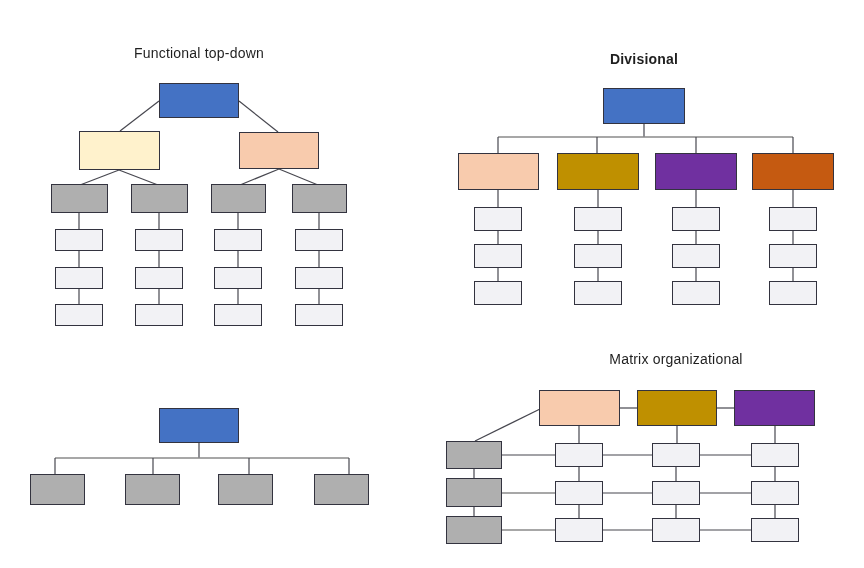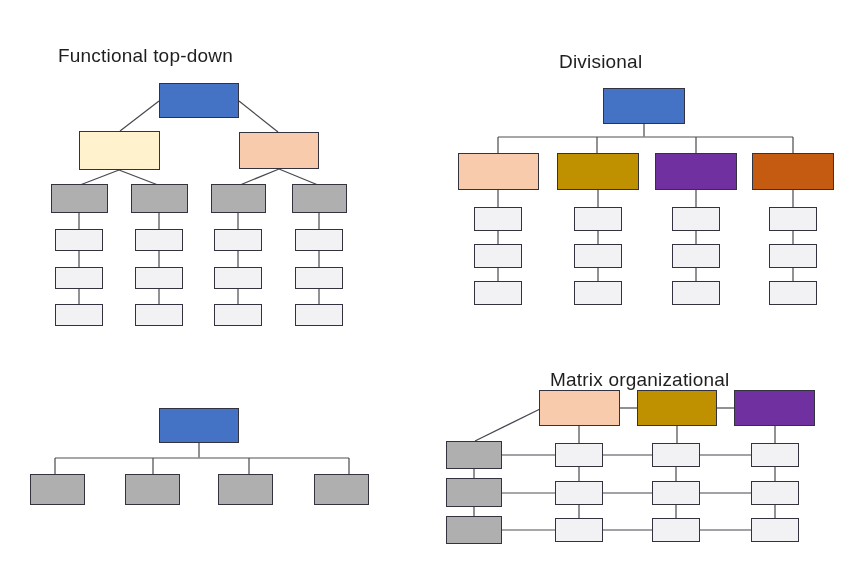--- a/index.html
+++ b/index.html
@@ -13,23 +13,24 @@
   #lines{position:absolute;left:0;top:0;width:864px;height:568px;}
   #lines line{stroke:var(--line,#47474F);stroke-width:1.2;}
   #lines line.gl{stroke:var(--line-gray,#8A8A8A);stroke-width:1.6;}
   .box{
     position:absolute;
     box-sizing:border-box;
     border:1.3px solid var(--box-border,#33333F);
   }
   .title{
     position:absolute;
-    font-size:19px;
+    font-size:14px;
     letter-spacing:.2px;
     color:var(--title-color,#1F1F1F);
+    text-align:center;
     white-space:nowrap;
   }
 </style>
 </head>
 <body>
 
 <div id="canvas" style="background: rgb(255, 255, 255);">
 
   <svg id="lines" viewBox="0 0 864 568" xmlns="http://www.w3.org/2000/svg">
     <g>
@@ -121,21 +122,21 @@
   <div class="box" style="left: 135px; top: 229px; width: 48px; height: 22px; background: rgb(242, 242, 245);"></div>
   <div class="box" style="left: 135px; top: 267px; width: 48px; height: 22px; background: rgb(242, 242, 245);"></div>
   <div class="box" style="left: 135px; top: 304px; width: 48px; height: 22px; background: rgb(242, 242, 245);"></div>
   <div class="box" style="left: 214px; top: 229px; width: 48px; height: 22px; background: rgb(242, 242, 245);"></div>
   <div class="box" style="left: 214px; top: 267px; width: 48px; height: 22px; background: rgb(242, 242, 245);"></div>
   <div class="box" style="left: 214px; top: 304px; width: 48px; height: 22px; background: rgb(242, 242, 245);"></div>
   <div class="box" style="left: 295px; top: 229px; width: 48px; height: 22px; background: rgb(242, 242, 245);"></div>
   <div class="box" style="left: 295px; top: 267px; width: 48px; height: 22px; background: rgb(242, 242, 245);"></div>
   <div class="box" style="left: 295px; top: 304px; width: 48px; height: 22px; background: rgb(242, 242, 245);"></div>
 
-  <div class="title" style="left:559px;top:51px;width:170px;">Divisional</div>
+  <div class="title" style="left:559px;top:51px;width:170px;font-weight:bold;">Divisional</div>
   <div class="box" style="left: 603px; top: 88px; width: 82px; height: 36px; background: rgb(68, 114, 196);"></div>
   <div class="box" style="left: 458px; top: 153px; width: 81px; height: 37px; background: rgb(248, 203, 173);"></div>
   <div class="box" style="left: 557px; top: 153px; width: 82px; height: 37px; background: rgb(191, 144, 0);"></div>
   <div class="box" style="left: 655px; top: 153px; width: 82px; height: 37px; background: rgb(112, 48, 160);"></div>
   <div class="box" style="left: 752px; top: 153px; width: 82px; height: 37px; background: rgb(197, 90, 17);"></div>
   <div class="box" style="left: 474px; top: 207px; width: 48px; height: 24px; background: rgb(242, 242, 245);"></div>
   <div class="box" style="left: 474px; top: 244px; width: 48px; height: 24px; background: rgb(242, 242, 245);"></div>
   <div class="box" style="left: 474px; top: 281px; width: 48px; height: 24px; background: rgb(242, 242, 245);"></div>
   <div class="box" style="left: 574px; top: 207px; width: 48px; height: 24px; background: rgb(242, 242, 245);"></div>
   <div class="box" style="left: 574px; top: 244px; width: 48px; height: 24px; background: rgb(242, 242, 245);"></div>
@@ -146,21 +147,21 @@
   <div class="box" style="left: 769px; top: 207px; width: 48px; height: 24px; background: rgb(242, 242, 245);"></div>
   <div class="box" style="left: 769px; top: 244px; width: 48px; height: 24px; background: rgb(242, 242, 245);"></div>
   <div class="box" style="left: 769px; top: 281px; width: 48px; height: 24px; background: rgb(242, 242, 245);"></div>
 
   <div class="box" style="left: 159px; top: 408px; width: 80px; height: 35px; background: rgb(68, 114, 196);"></div>
   <div class="box" style="left: 30px; top: 474px; width: 55px; height: 31px; background: rgb(175, 175, 175);"></div>
   <div class="box" style="left: 125px; top: 474px; width: 55px; height: 31px; background: rgb(175, 175, 175);"></div>
   <div class="box" style="left: 218px; top: 474px; width: 55px; height: 31px; background: rgb(175, 175, 175);"></div>
   <div class="box" style="left: 314px; top: 474px; width: 55px; height: 31px; background: rgb(175, 175, 175);"></div>
 
-  <div class="title" style="left:550px;top:369px;width:252px;">Matrix organizational</div>
+  <div class="title" style="left:550px;top:351px;width:252px;">Matrix organizational</div>
   <div class="box" style="left: 539px; top: 390px; width: 81px; height: 36px; background: rgb(248, 203, 173);"></div>
   <div class="box" style="left: 637px; top: 390px; width: 80px; height: 36px; background: rgb(191, 144, 0);"></div>
   <div class="box" style="left: 734px; top: 390px; width: 81px; height: 36px; background: rgb(112, 48, 160);"></div>
   <div class="box" style="left: 446px; top: 441px; width: 56px; height: 28px; background: rgb(175, 175, 175);"></div>
   <div class="box" style="left: 446px; top: 478px; width: 56px; height: 29px; background: rgb(175, 175, 175);"></div>
   <div class="box" style="left: 446px; top: 516px; width: 56px; height: 28px; background: rgb(175, 175, 175);"></div>
   <div class="box" style="left: 555px; top: 443px; width: 48px; height: 24px; background: rgb(242, 242, 245);"></div>
   <div class="box" style="left: 652px; top: 443px; width: 48px; height: 24px; background: rgb(242, 242, 245);"></div>
   <div class="box" style="left: 751px; top: 443px; width: 48px; height: 24px; background: rgb(242, 242, 245);"></div>
   <div class="box" style="left: 555px; top: 481px; width: 48px; height: 24px; background: rgb(242, 242, 245);"></div>

